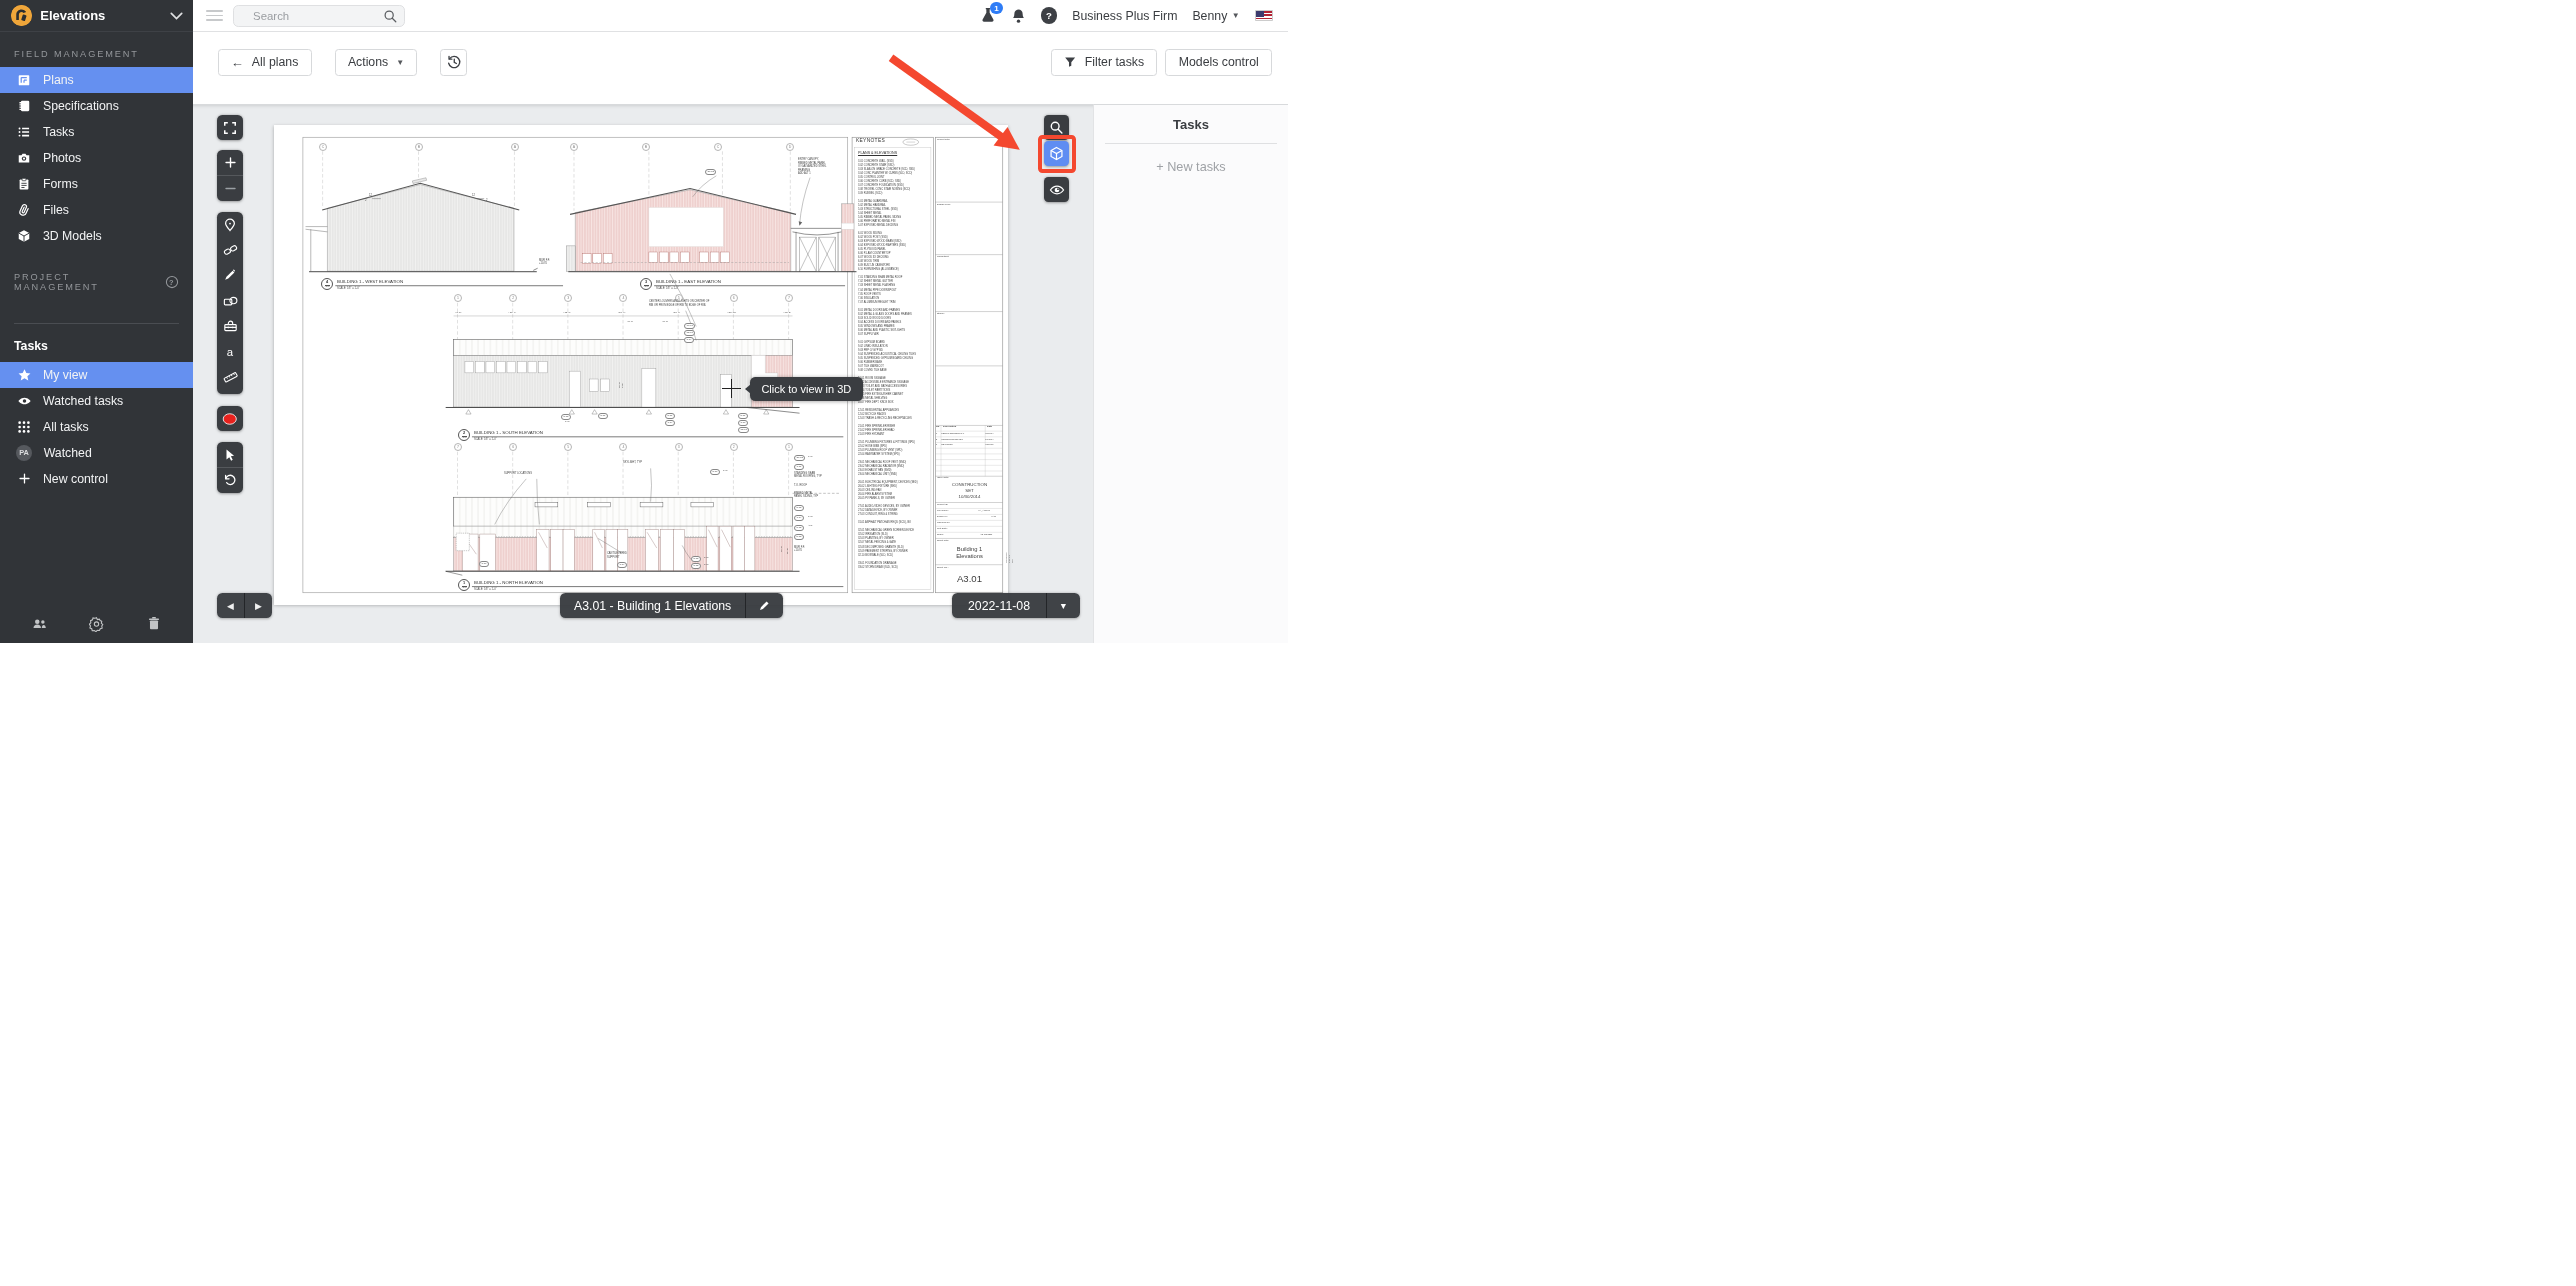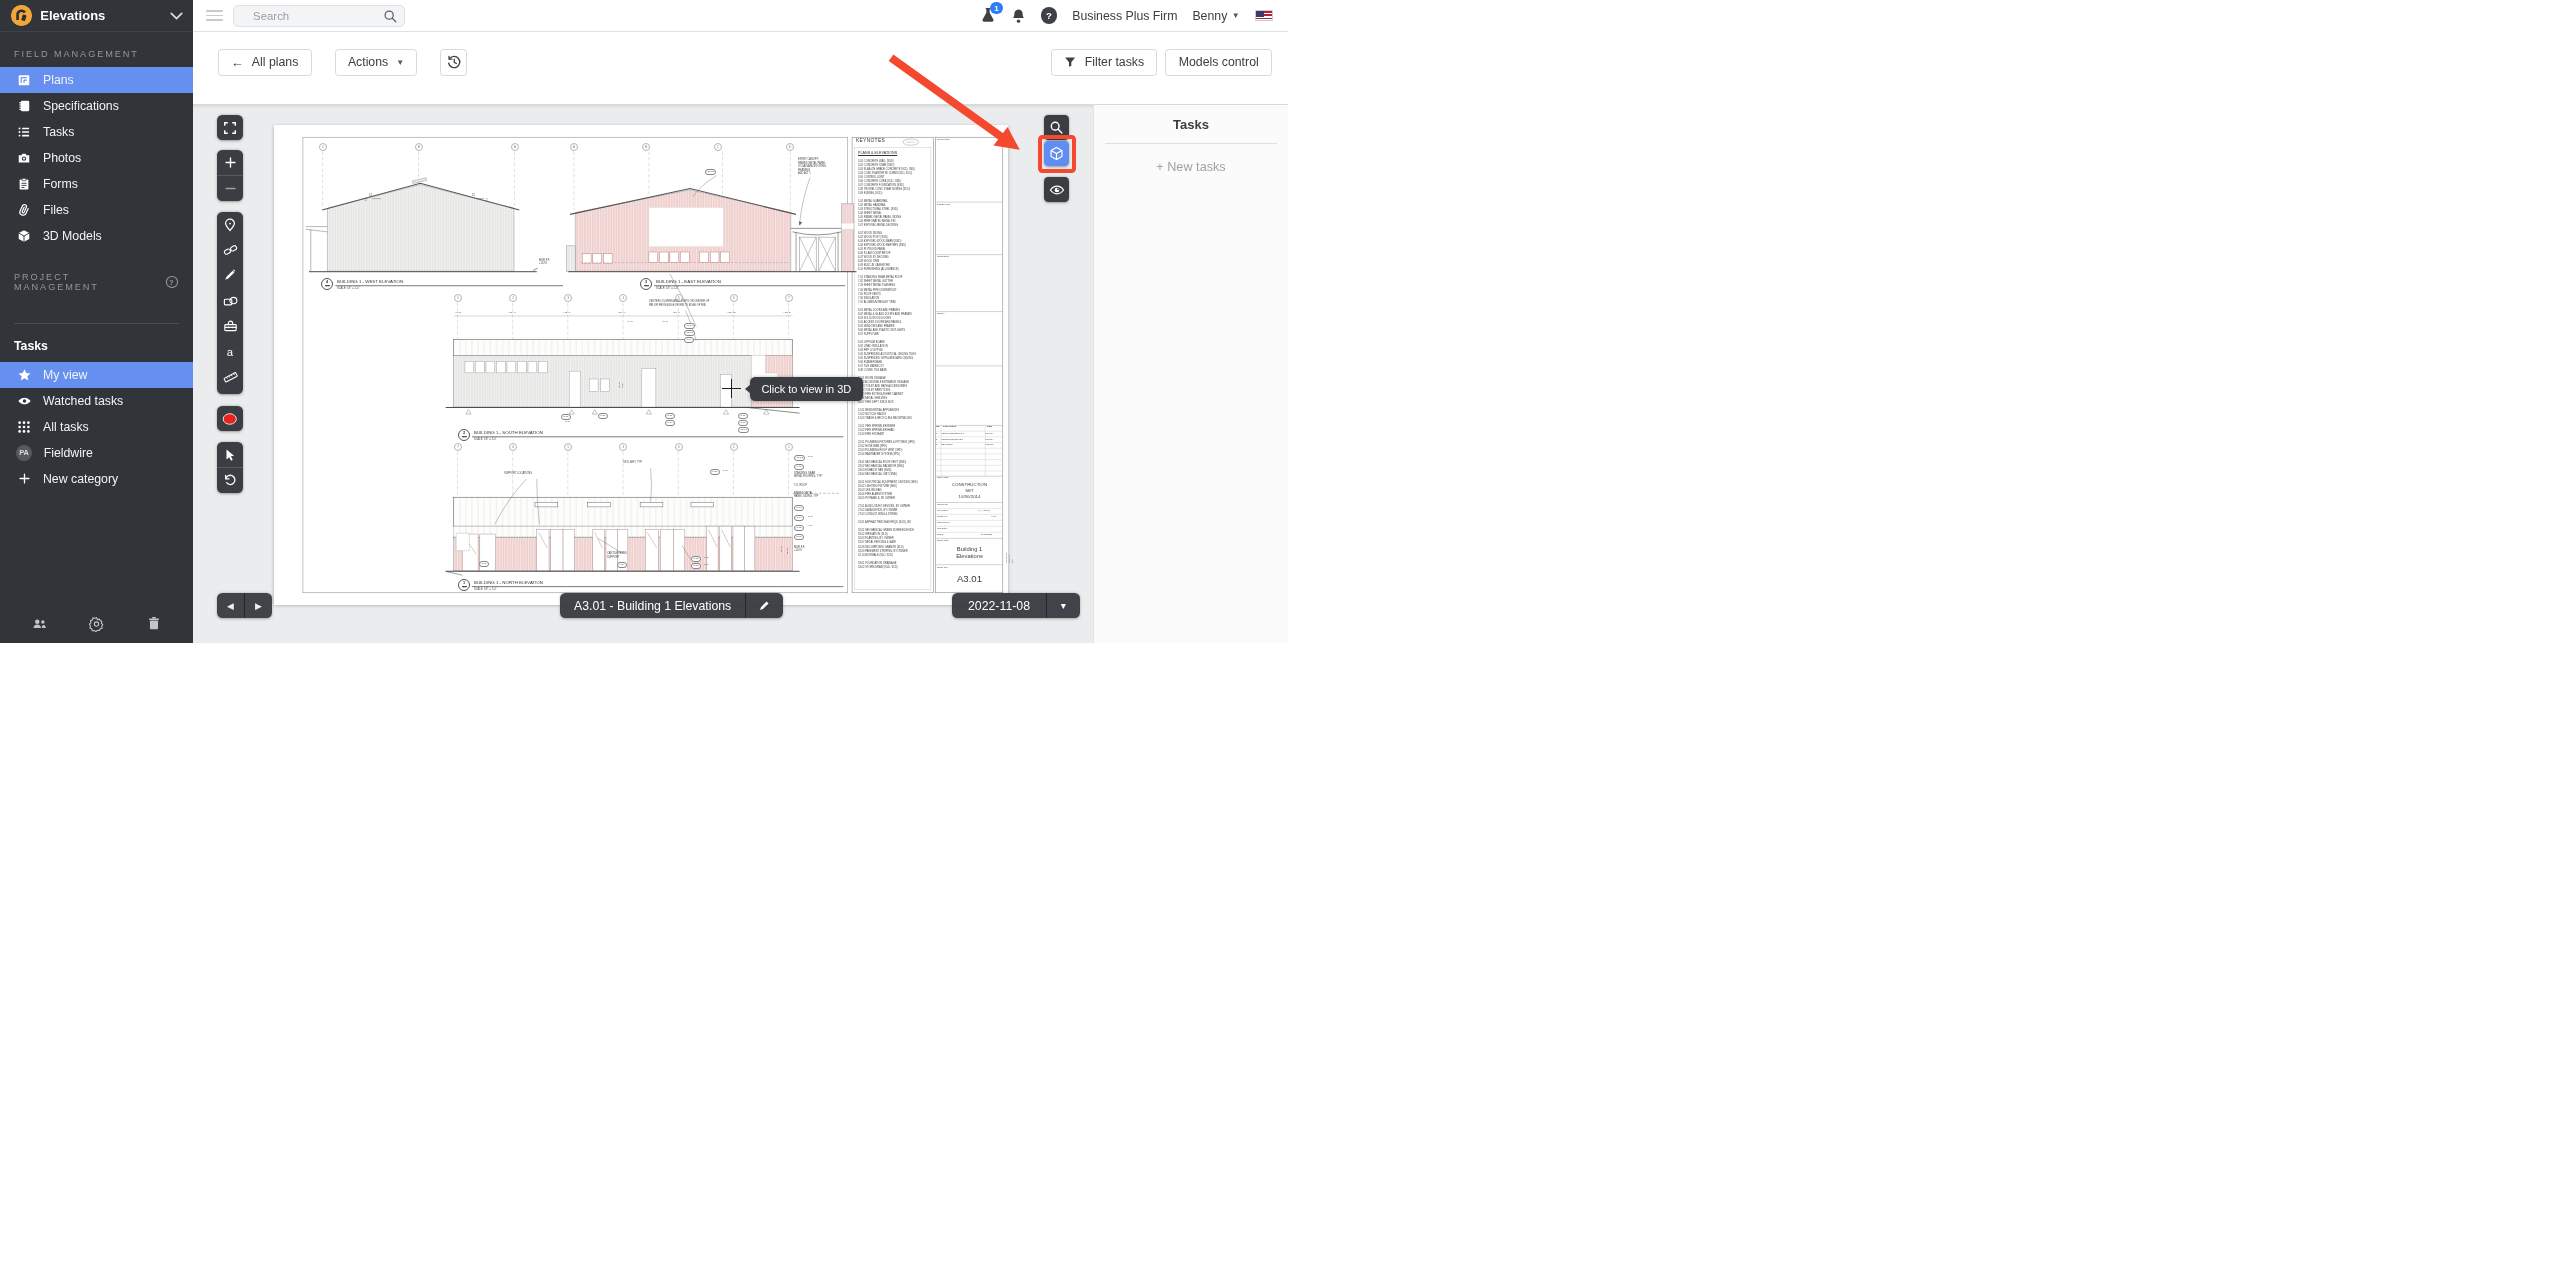--- a/index.html
+++ b/index.html
@@ -230,29 +230,29 @@
               <circle cx="3" cy="13" r="1.5"></circle>
               <circle cx="8" cy="13" r="1.5"></circle>
               <circle cx="13" cy="13" r="1.5"></circle>
             </g>
           </svg>
         </span>
       <span>All tasks</span>
     </div>
     <div class="nav-item">
       <span class="avatar-pa">PA</span>
-      <span>Fieldwire</span>
+      <span>Watched</span>
     </div>
     <div class="nav-item">
       <span class="icn">
           <svg width="13" height="13" viewBox="0 0 16 16">
             <path d="M8 2.5v11M2.5 8h11" stroke="#fff" stroke-width="1.6" stroke-linecap="round"></path>
           </svg>
         </span>
-      <span>New category</span>
+      <span>New control</span>
     </div>
 
     <div class="bottom-icons">
       <span class="icn">
           <svg width="17.5" height="15" viewBox="0 0 20 17">
             <g fill="#c2c4c6">
               <circle cx="7" cy="6" r="3"></circle>
               <path d="M2 14.5c0-3 2.2-4.8 5-4.8s5 1.8 5 4.8z"></path>
               <circle cx="14.5" cy="6.5" r="2.3"></circle>
               <path d="M13 14.5c.2-2.4 1-4 2.6-4 1.6 0 2.6 1.6 2.8 4z"></path>

